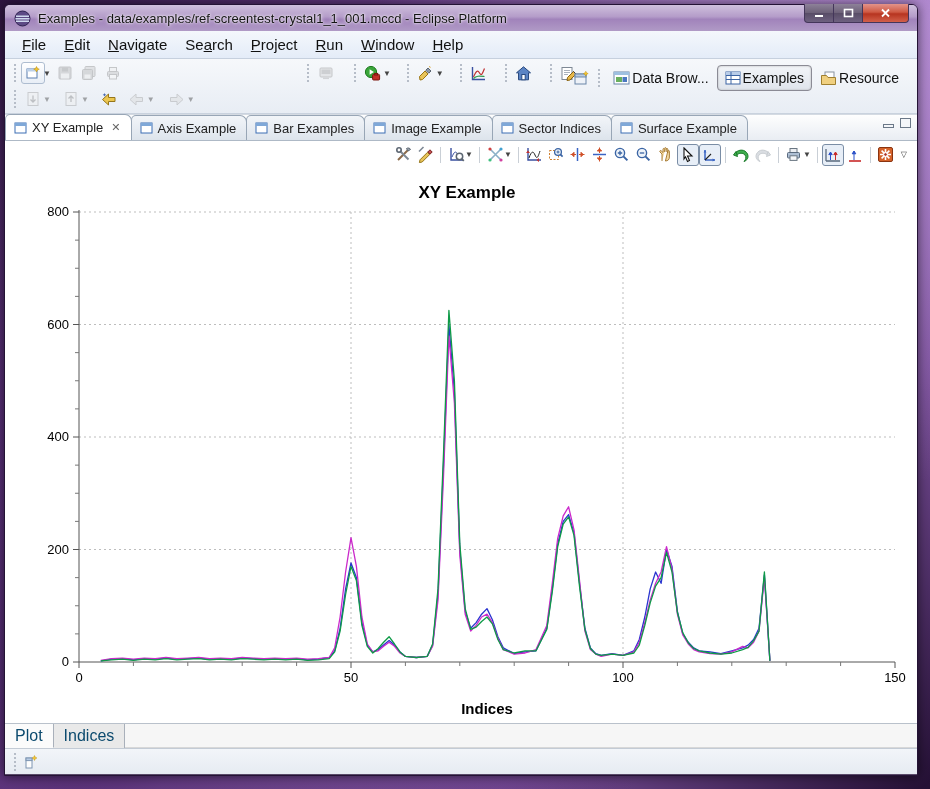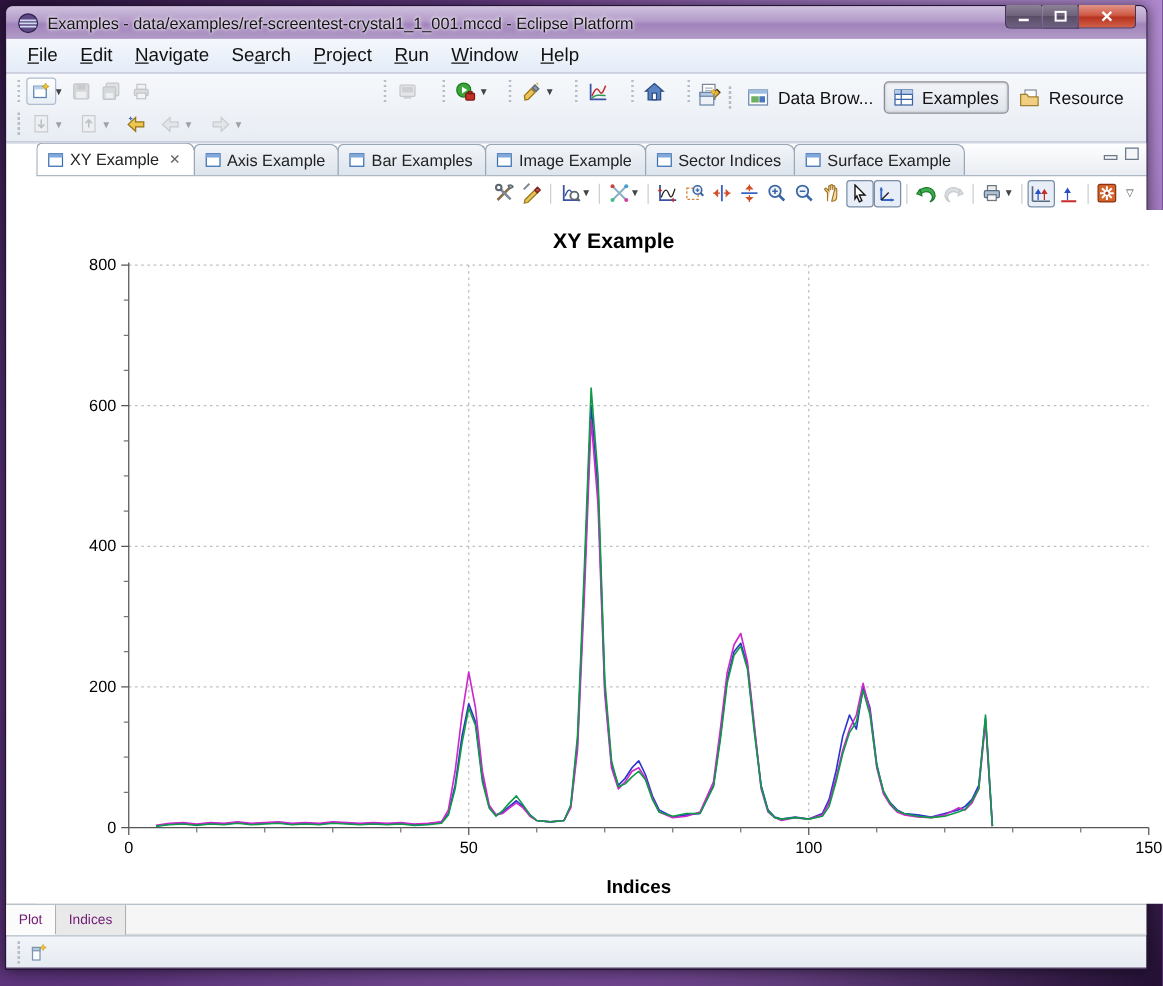--- a/index.html
+++ b/index.html
@@ -43,47 +43,47 @@
     background:repeating-linear-gradient(#b6bdc8 0 2px, transparent 2px 4px);
     background-size:2px 100%; background-repeat:no-repeat; background-position:2px 0; }
   .tbtn{ width:24px; height:22px; border:1px solid transparent; border-radius:3px;
     display:flex; align-items:center; justify-content:center; background:transparent; }
   .tbtn.framed{ border-color:#aebdd0; background:linear-gradient(#fff,#e8eef6); }
   .tbtn.disabled{ opacity:.45; filter:grayscale(.9); }
   .dd{ font-size:8px; color:#444; margin:0 2px 0 -2px; }
   .dd.disabled{ opacity:.45; }
   
   .pbar{ position:absolute; right:10px; top:6px; display:flex; align-items:center; }
-  .pbtn{ display:flex; align-items:center; gap:7px; padding:4px 7px; border-radius:4px;
+  .pbtn{ display:flex; align-items:center; gap:2px; padding:4px 7px; border-radius:4px;
     font-size:14px; color:#111; border:1px solid transparent;text-align:center; }
   .pbtn.active{ border-color:#8b8b95; background:linear-gradient(#f2f4f8,#dfe4ec);
     box-shadow:inset 0 0 2px #aaa; }
   
-  .editor{ background:#fff; border-top:1px solid #d4dae2;padding-left:24px; }
+  .editor{ background:#fff; border-top:1px solid #d4dae2; }
   .tabbar{ height:26px; display:flex; align-items:flex-end;
     background:linear-gradient(#fefefe,#e9edf3); border-bottom:1px solid #aeb9c6; position:relative; }
   .etab{ height:25px; display:flex; align-items:center; gap:5px; padding:0 10px 0 8px;
     font-size:13px; color:#222; border:1px solid #98a6b6; border-bottom:none;
     border-radius:5px 7px 0 0; background:linear-gradient(#f2f5f9,#dde4ec); margin-right:-1px; }
   .etab.active{ background:#fff; height:26px; z-index:2; }
   .etab .close-x{ font-size:11px; color:#666; margin-left:3px; }
   .tab-minmax{ position:absolute; right:6px; top:3px; display:flex; gap:6px; }
   .mmglyph{ width:11px; height:10px; border:1px solid #6b7888; position:relative; background:#f4f6f9; }
   .mmglyph.minimize{ height:4px; margin-top:6px; }
   
   .chart-toolbar{ height:27px; background:#fff; display:flex; align-items:center;
     justify-content:flex-end; padding-right:8px; }
   .ct{ width:22px; height:22px; display:flex; align-items:center; justify-content:center;
     border:1px solid transparent; border-radius:3px; background:transparent; }
   .ct.pressed{ border-color:#7a8dа5; border-color:#7a8da5; background:#e7eef7; }
   .csep{ width:1px; height:16px; background:#c9cfd6; margin:0 4px; }
   
   .btabs{ height:25px; background:#f2f2f2; border-top:1px solid #b9c1cb;
     display:flex; align-items:stretch; }
-  .btab{ padding:0 10px; display:flex; align-items:center; font-size:11px; color:#701a75;
+  .btab{ padding:0 10px; display:flex; align-items:center; font-size:16px; color:#0c4a6e;
     border-right:1px solid #a9b0ba; background:#e9e9e9; }
   .btab.active{ background:#fbfbfb; border-bottom:1px solid #fbfbfb; font-weight:400; }
   .trim{ height:26px; background:linear-gradient(#f2f5f9,#e6ebf2);
     border-top:1px solid #c3cbd5; display:flex; align-items:center; padding-left:4px; }
   .winfoot{ flex:1; background:linear-gradient(#7a6b8a,#3a2a4a); border-radius:0; }
   svg{ display:block; }
   text{ font-family:"Liberation Sans", sans-serif; }
 </style>
 </head>
 <body>

